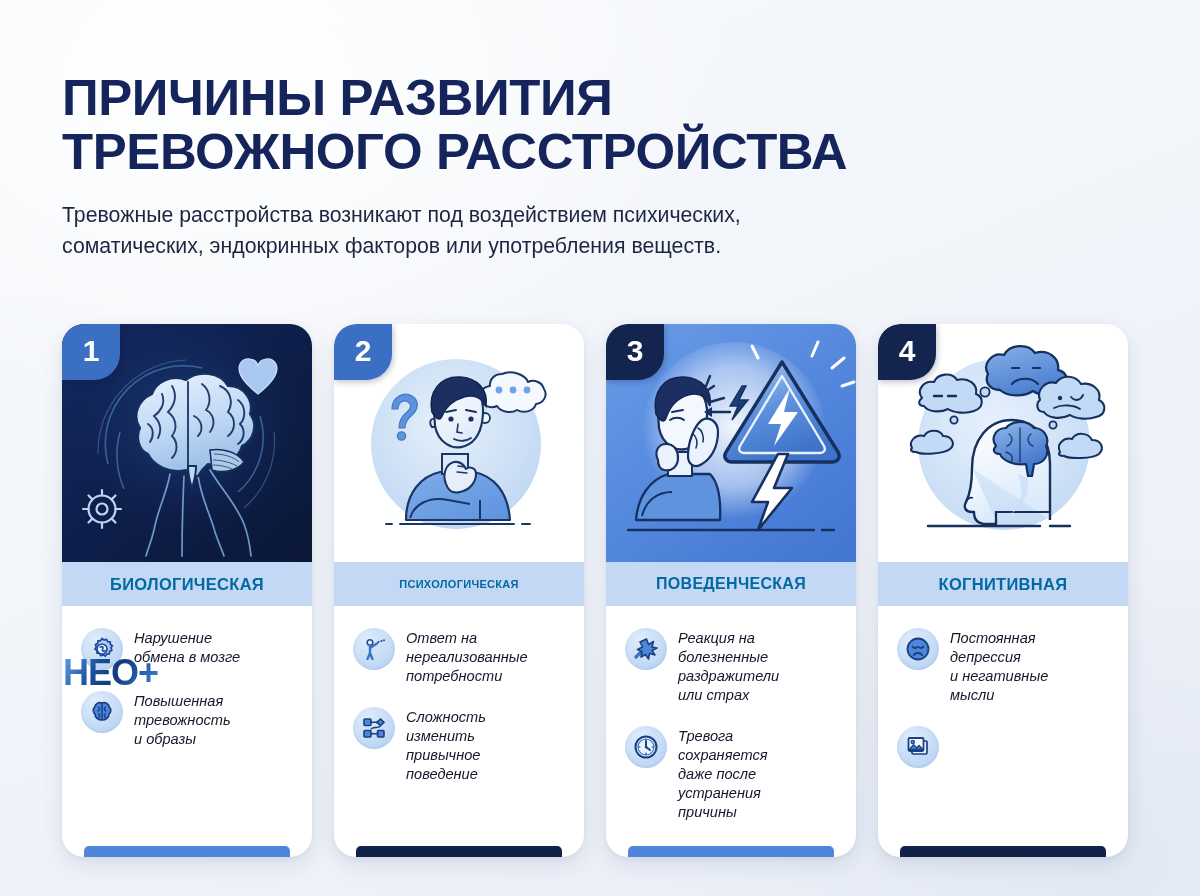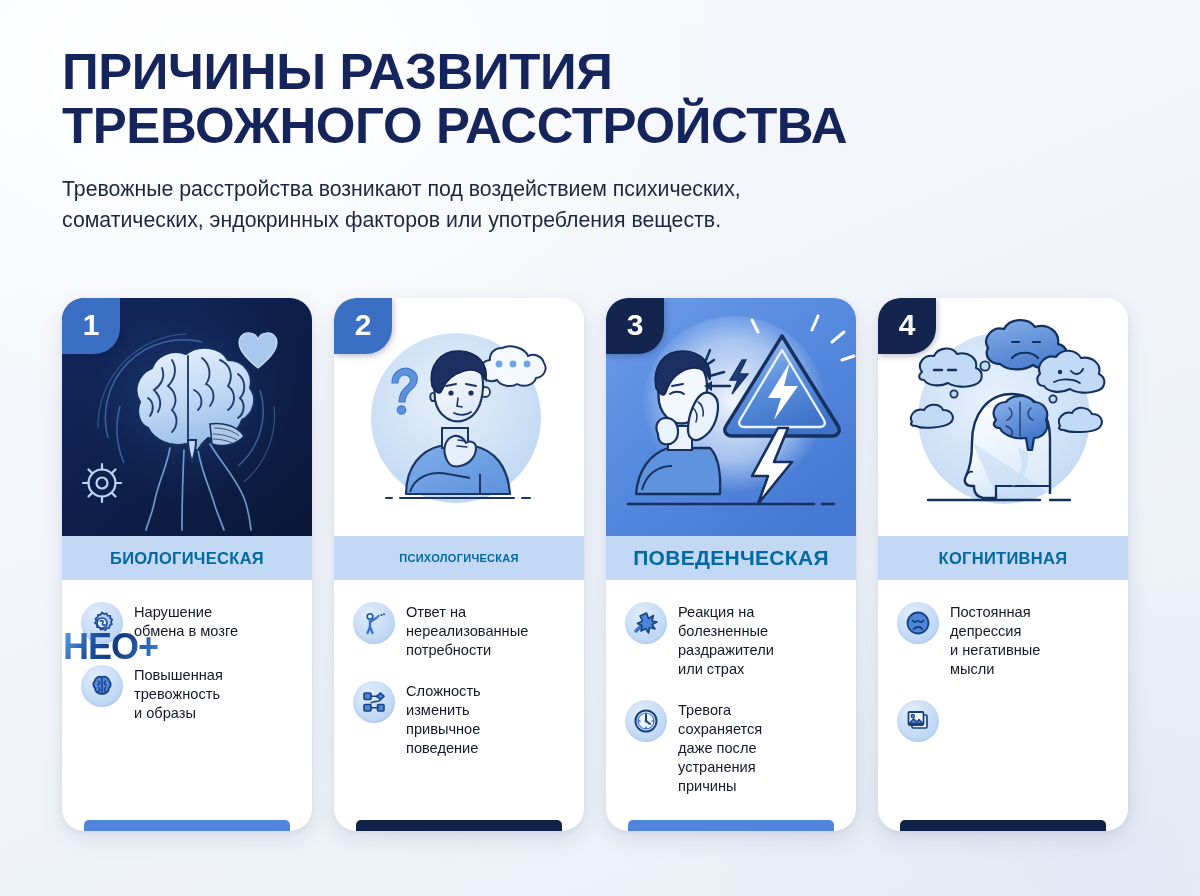--- a/index.html
+++ b/index.html
@@ -17,20 +17,21 @@
       radial-gradient(ellipse 900px 600px at 18% 8%, #ffffff 0%, rgba(255,255,255,0) 60%),
       radial-gradient(ellipse 700px 500px at 92% 96%, #e3e9f4 0%, rgba(227,233,244,0) 62%),
       linear-gradient(158deg, #f7f9fc 0%, #f2f5fa 45%, #e9eef7 100%);
     position: relative;
   }
 
   .page {
     position: relative;
     width: 1200px;
     height: 687px;
+    margin-top: 26px;
   }
 
   
   .header {
     position: absolute;
     left: 62px;
     top: 46px;
     width: 1000px;
   }
 
@@ -127,34 +128,35 @@
   .label-band span {
     font-family: "Liberation Sans Narrow", "Liberation Sans", sans-serif;
     font-weight: 700;
     font-size: 16.5px;
     letter-spacing: 0.3px;
     color: #0369a1;
     text-transform: uppercase;
     white-space: nowrap;
   }
   .card.c2 .label-band span { font-size: 11px; }
-  .card.c3 .label-band span { font-size: 21px; }
+  .card.c3 .label-band span { font-size: 16px; }
 
   
   .bullets {
     flex: 1;
     padding: 22px 17px 0 19px;
     display: flex;
     flex-direction: column;
     gap: 21px;
   }
   .bullet {
     display: flex;
     gap: 11px;
     align-items: flex-start;
+    font-style: italic;
   }
   .bullet-icon {
     flex: 0 0 auto;
     width: 42px;
     height: 42px;
     border-radius: 50%;
     background: radial-gradient(circle at 36% 28%, #e0ecfb 0%, #bcd6f4 75%, #aecbf0 100%);
     display: flex;
     align-items: center;
     justify-content: center;

